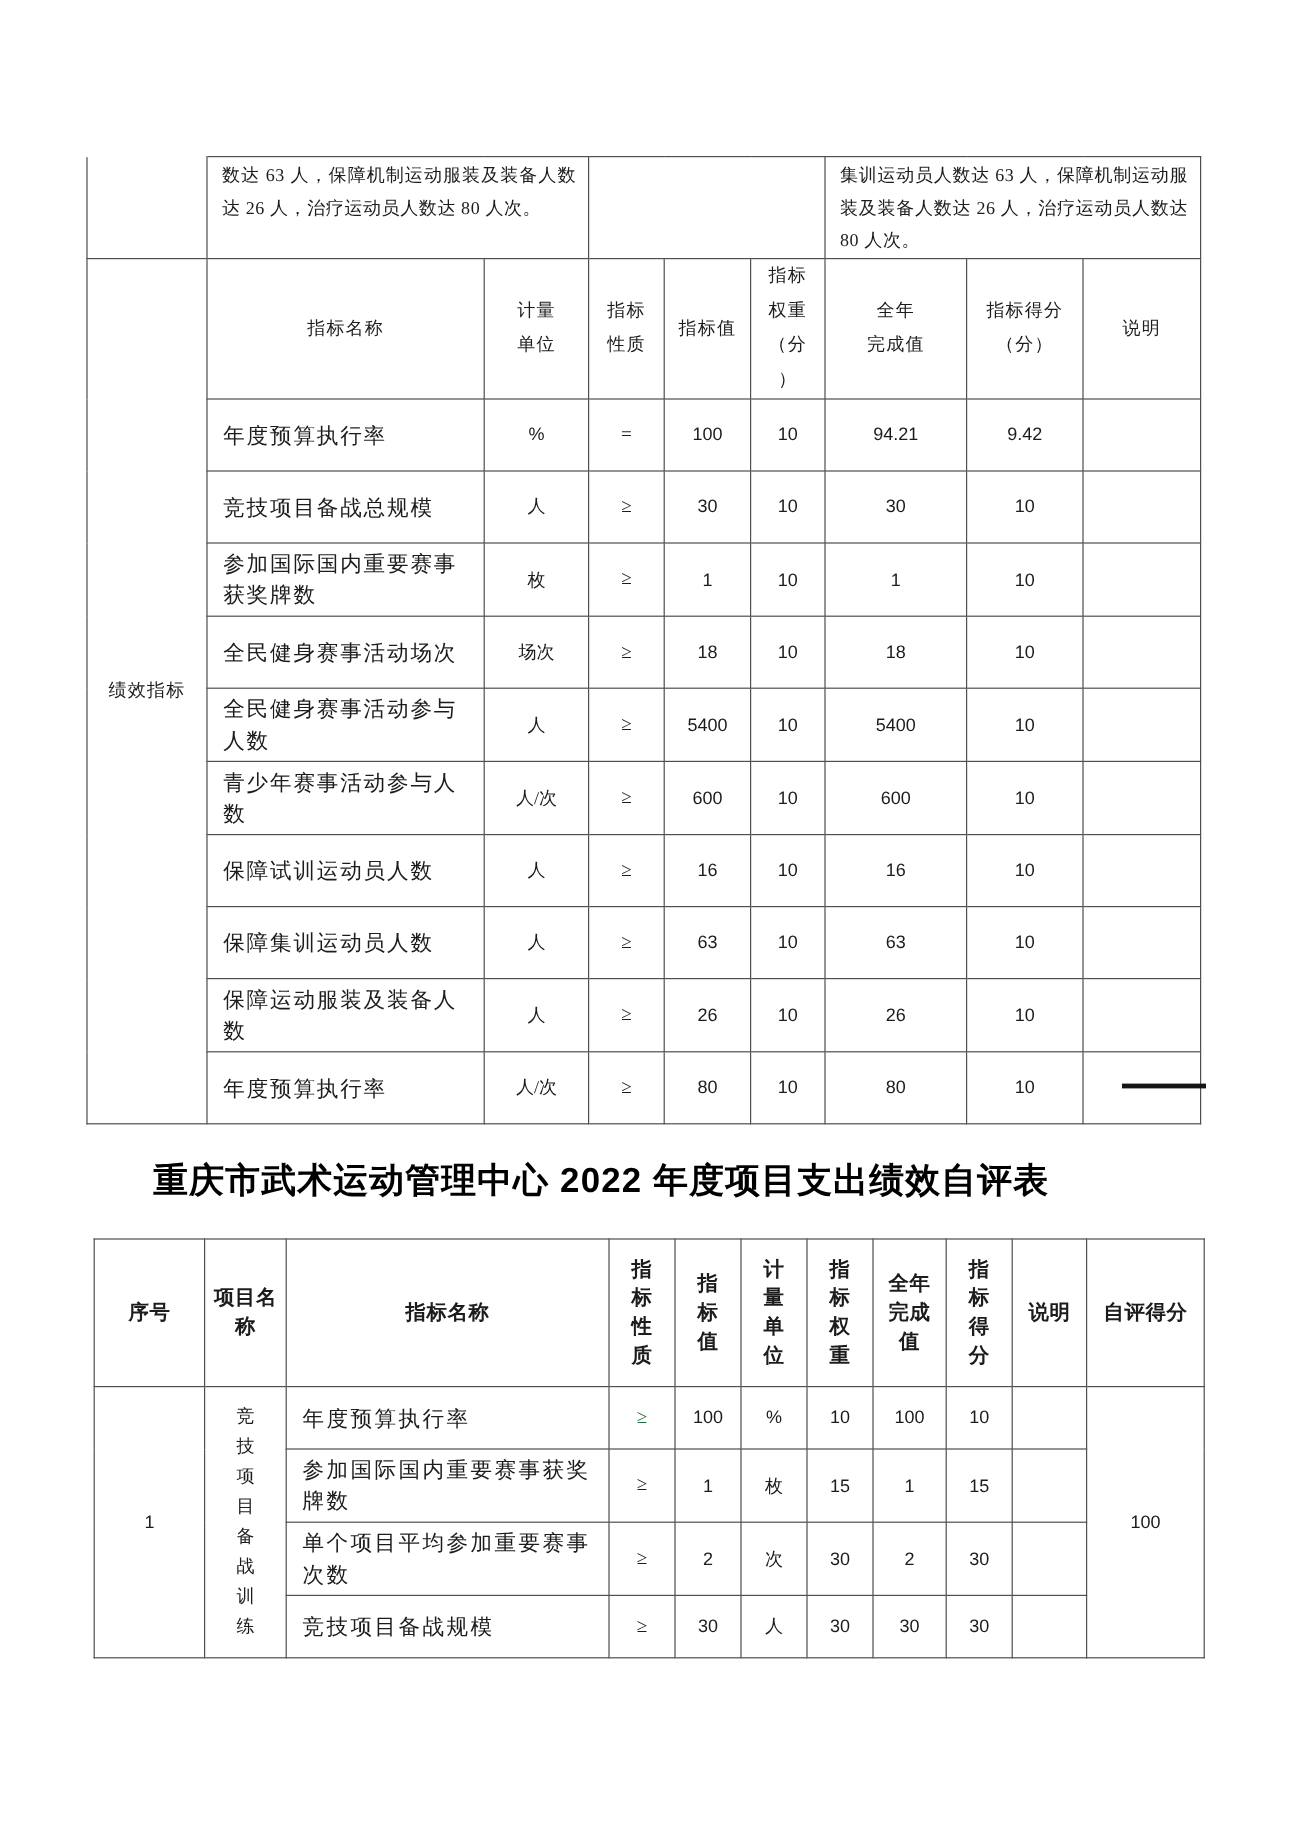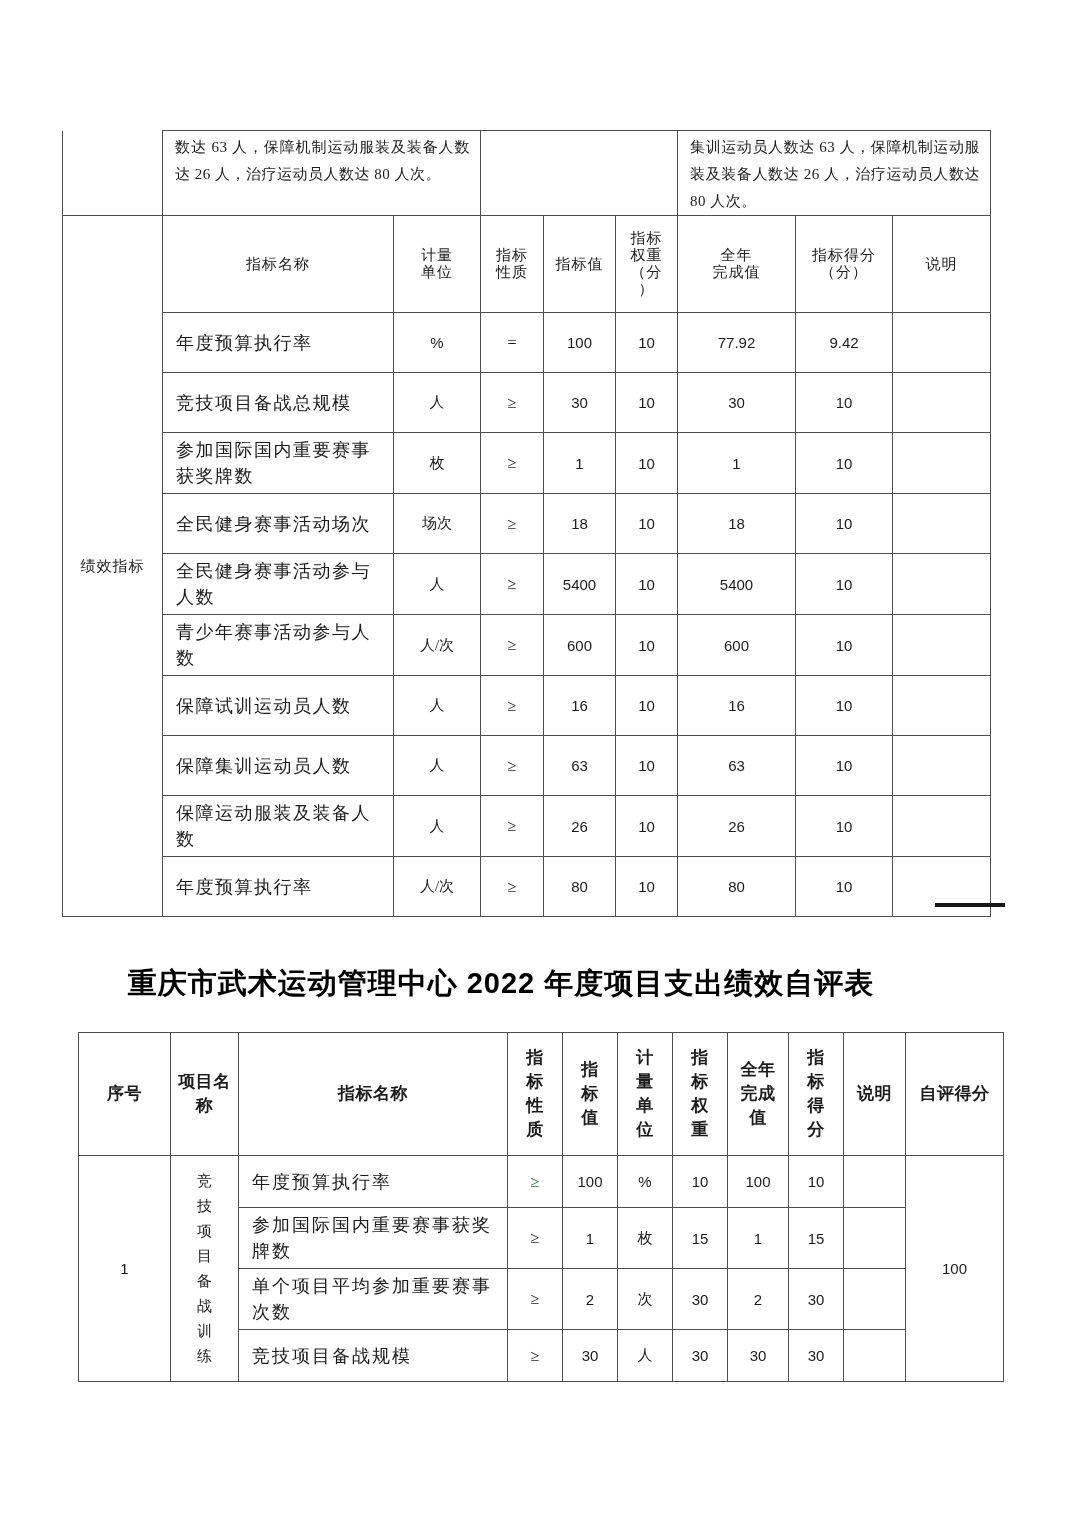--- a/index.html
+++ b/index.html
@@ -10,30 +10,30 @@
     color:#1c1c1c;
   }
   table { border-collapse:collapse; table-layout:fixed; }
   td {
     border:1px solid #4f4f4f;
     text-align:center; vertical-align:middle;
     overflow:hidden;
   }
 
   
-  .t1 { position:absolute; left:62px; top:130px; width:928px; }
+  .t1 { position:absolute; left:72px; top:130px; width:928px; }
   .t1 tr.cont { height:73px; }
   .t1 tr.cont td { vertical-align:top; }
   td.no-top { border-top:none; }
   .cont-text {
     text-align:justify; font-size:15px; line-height:27px;
     padding:3px 10px 0 12px; letter-spacing:0.5px;
   }
   .t1 tr.head { height:97px; }
-  .t1 tr.head td { font-size:15px; line-height:17px; white-space:pre-line; letter-spacing:1px; }
+  .t1 tr.head td { font-size:15px; line-height:29px; white-space:pre-line; letter-spacing:1px; }
   .rowlabel { font-weight:normal; font-size:17px; letter-spacing:1px; }
   .t1 tr.r { height:60px; }
   td.namecell {
     text-align:left; padding:4px 10px 4px 13px;
     font-size:18px; line-height:26px; letter-spacing:1.5px;
   }
   td.c { font-size:15px; }
   td.num { font-size:15px; font-family:"Liberation Sans","DejaVu Sans",sans-serif; }
   td.nature { font-size:16px; }
 
@@ -100,21 +100,21 @@
 （分）</td>
     <td>说明</td>
   </tr>
 
   <tr class="r">
     <td class="namecell">年度预算执行率</td>
     <td class="num">%</td>
     <td class="nature">=</td>
     <td class="num">100</td>
     <td class="num">10</td>
-    <td class="num">77.92</td>
+    <td class="num">94.21</td>
     <td class="num">9.42</td>
     <td class="c"></td>
   </tr>
   <tr class="r">
     <td class="namecell">竞技项目备战总规模</td>
     <td class="c">人</td>
     <td class="nature">≥</td>
     <td class="num">30</td>
     <td class="num">10</td>
     <td class="num">30</td>

